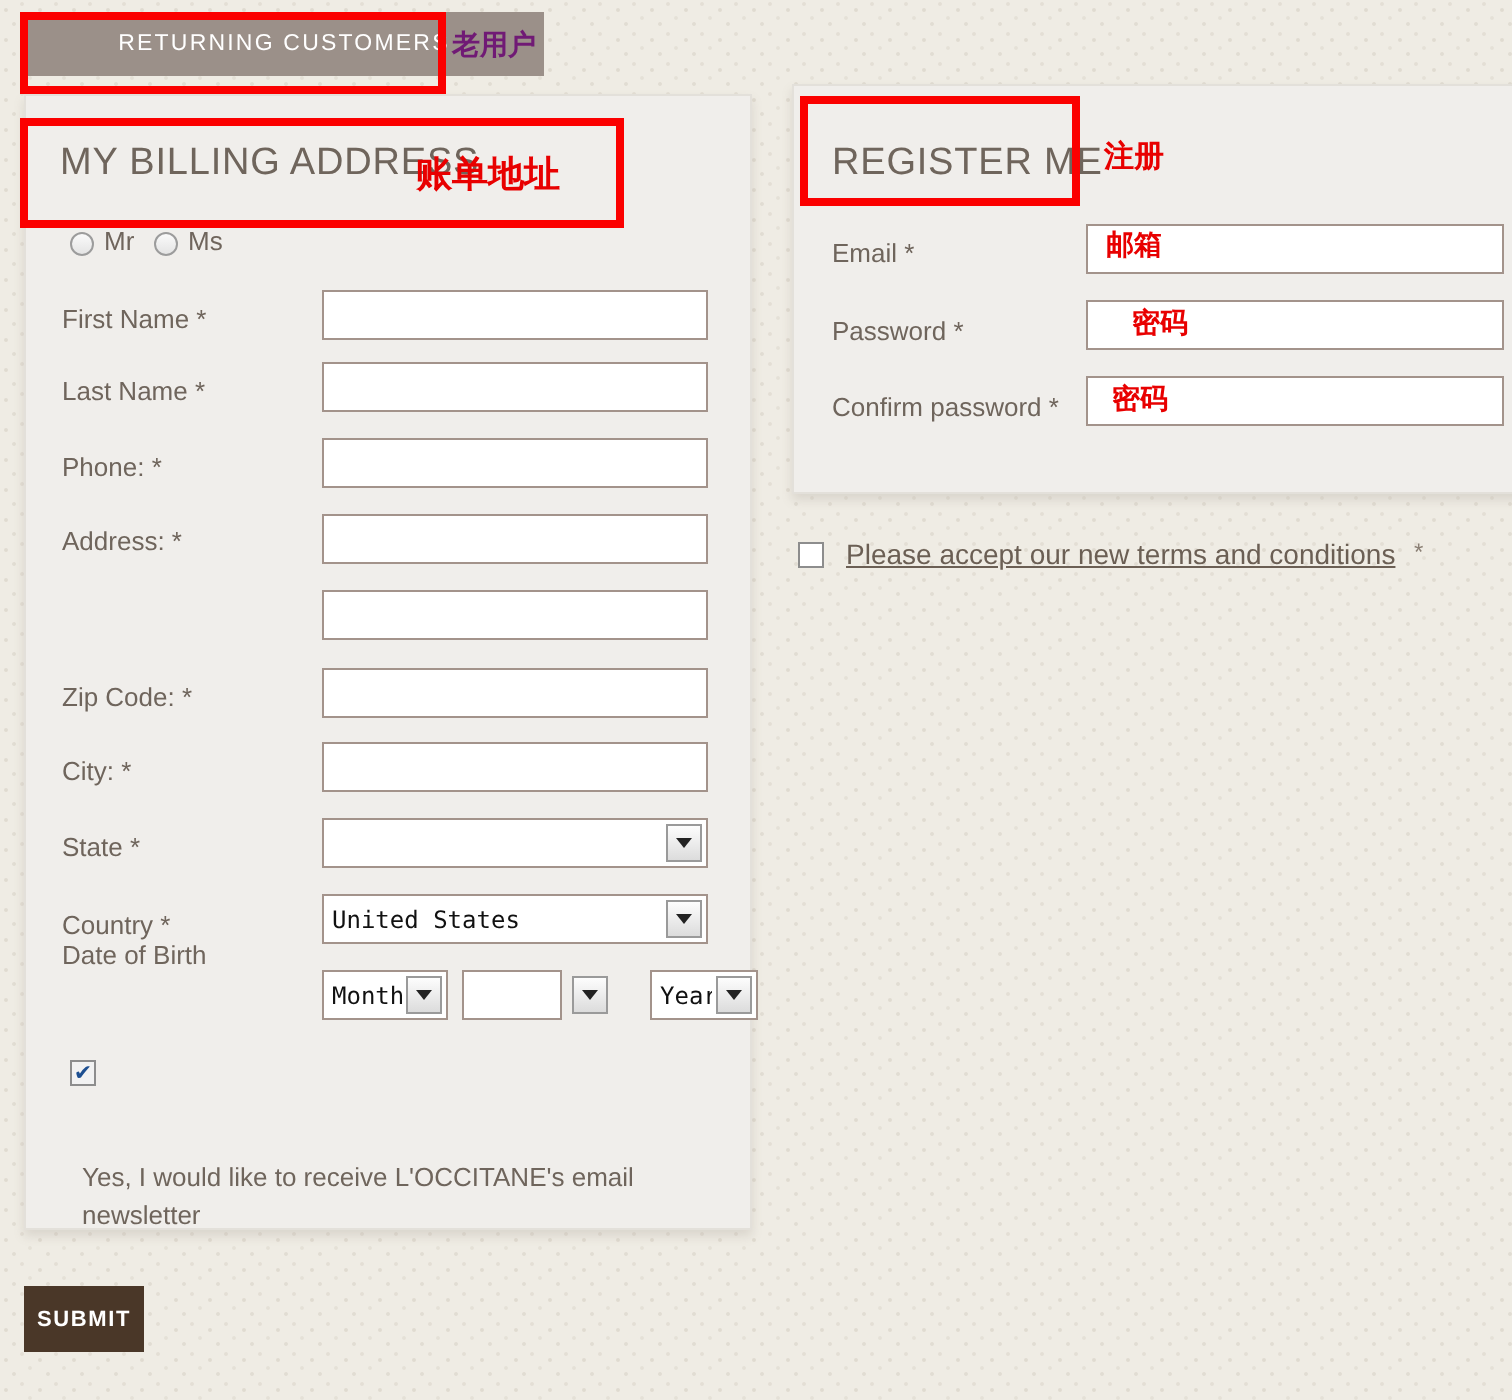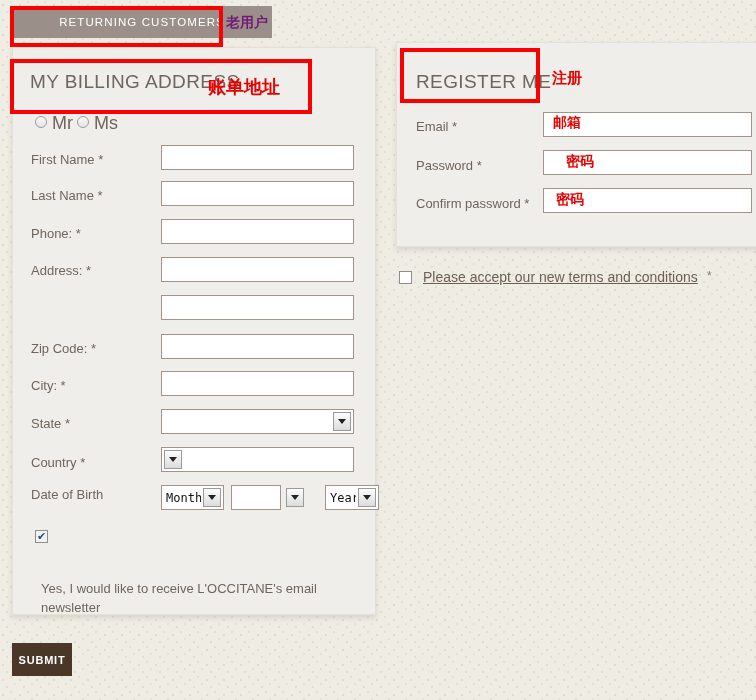--- a/index.html
+++ b/index.html
@@ -94,21 +94,21 @@
     display:block;width:0;height:0;
     border-left:4px solid transparent;border-right:4px solid transparent;
     border-top:5px solid #222;
   }
 
   .radio{
     position:absolute;width:12px;height:12px;border-radius:50%;
     background:linear-gradient(#fafafa,#e4e4e4);
     border:1px solid #9c9c9c;box-sizing:border-box;
   }
-  .radio-label{position:absolute;color:#6f655c;font-size:18px;text-align:center;}
+  .radio-label{position:absolute;color:#6f655c;font-size:13px;text-align:center;}
 
   .checkbox{
     position:absolute;width:13px;height:13px;box-sizing:border-box;
     background:#ffffff;border:1px solid #8d8d8d;
   }
   .checkbox.checked{
     background:#f2f2f2;
     color:#1d4f91;font-size:11px;line-height:11px;text-align:center;
     font-family:"DejaVu Sans", sans-serif;
   }
@@ -183,26 +183,27 @@
 <span class="fld-label" style="left:31px;top:416px;">State *</span>
 <div class="sel-input" style="left:161px;top:409px;width:193px;height:25px;">
   <span class="sel-text"></span>
   <span class="sel-arrow">
       <i></i>
     </span>
 </div>
 
 <span class="fld-label" style="left:31px;top:455px;">Country *</span>
 <div class="sel-input" style="left:161px;top:447px;width:193px;height:25px;">
-  <span class="sel-arrow">
-      <i></i>
-    </span>
-</div>
-
-<span class="fld-label" style="left:31px;top:487px;">Date of Birth</span>
+  <span class="sel-text">United States</span>
+  <span class="sel-arrow">
+      <i></i>
+    </span>
+</div>
+
+<span class="fld-label" style="left:31px;top:470px;">Date of Birth</span>
 <div class="sel-input" style="left:161px;top:485px;width:63px;height:25px;">
   <span class="sel-text">Month</span>
   <span class="sel-arrow">
       <i></i>
     </span>
 </div>
 <div class="sel-input" style="left:231px;top:485px;width:49px;height:25px;padding-left:48px;">
   <span class="sel-text">Day</span>
   <span class="sel-arrow">
       <i></i>

